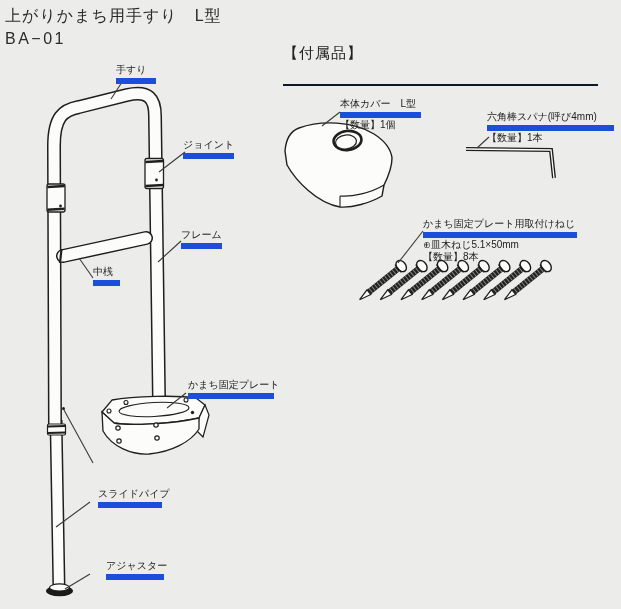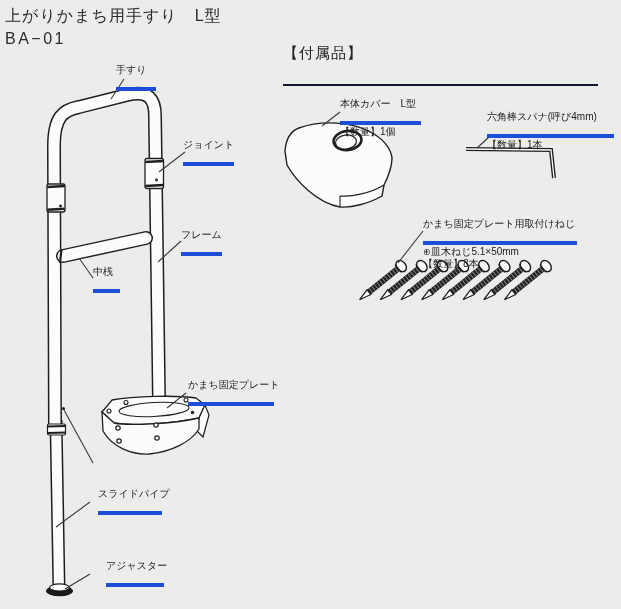--- a/index.html
+++ b/index.html
@@ -7,21 +7,21 @@
     position:relative;width:621px;height:609px;overflow:hidden;
     background:#ececea;
     font-family:Liberation Sans, sans-serif;
     color:#2a2a2a;
   }
   .art{position:absolute;left:0;top:0}
   .title{position:absolute;left:5px;top:4px;font-size:16px;line-height:23px;letter-spacing:1px;color:#2b2b2b}
   .title .model{letter-spacing:2.5px}
   .plabel{position:absolute;font-size:10px;line-height:12px;white-space:nowrap;color:#222}
   .plabel span{display:block}
-  .plabel .u{border-bottom:4px solid #1d4ed8;padding-bottom:11px;margin-bottom:1px}
+  .plabel .u{border-bottom:6px solid #1d4ed8;padding-bottom:2px;margin-bottom:1px}
   .acc{font-size:10px}
   .acc-header{
     position:absolute;left:283px;top:38px;width:315px;
     font-size:15px;letter-spacing:1px;color:#222;
     border-bottom:2px solid #0f172a;padding-bottom:21px;margin-top:6px;
   }
   #lbl-handrail{left:116px;top:64px}   #lbl-handrail .u{width:40px}
   #lbl-joint{left:183px;top:139px}
   #lbl-frame{left:181px;top:229px}
   #lbl-midrail{left:93px;top:266px}    #lbl-midrail .u{width:27px}

